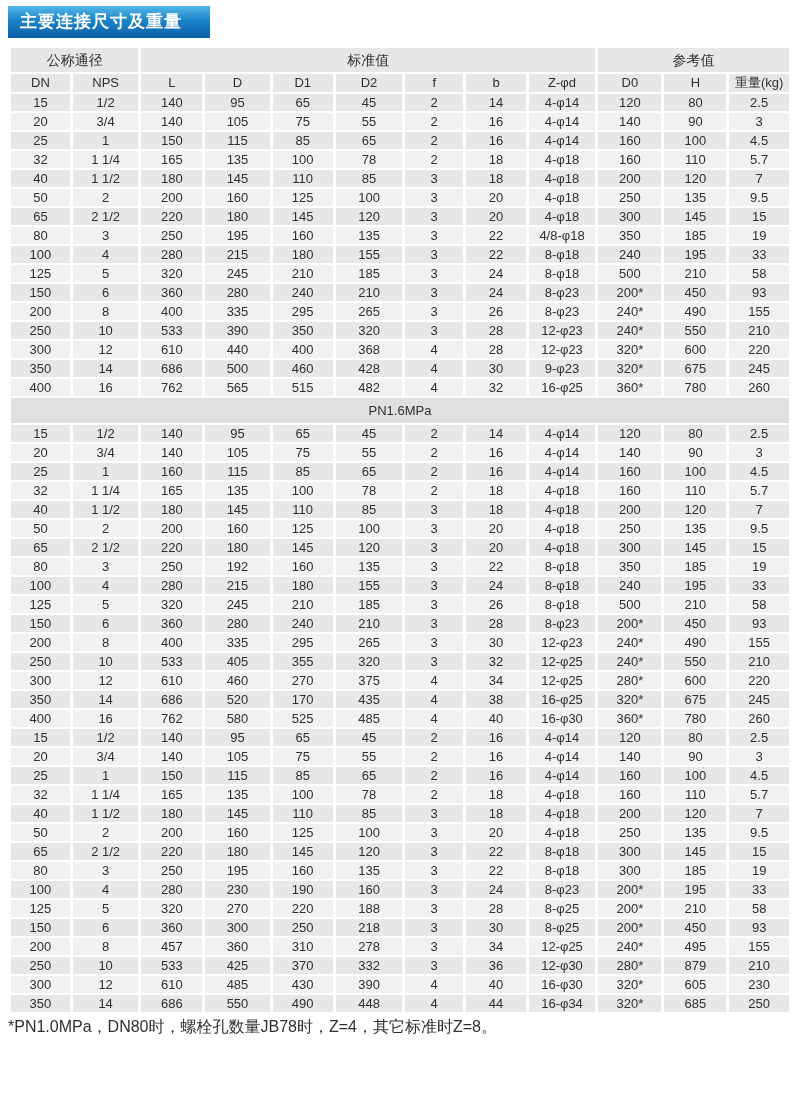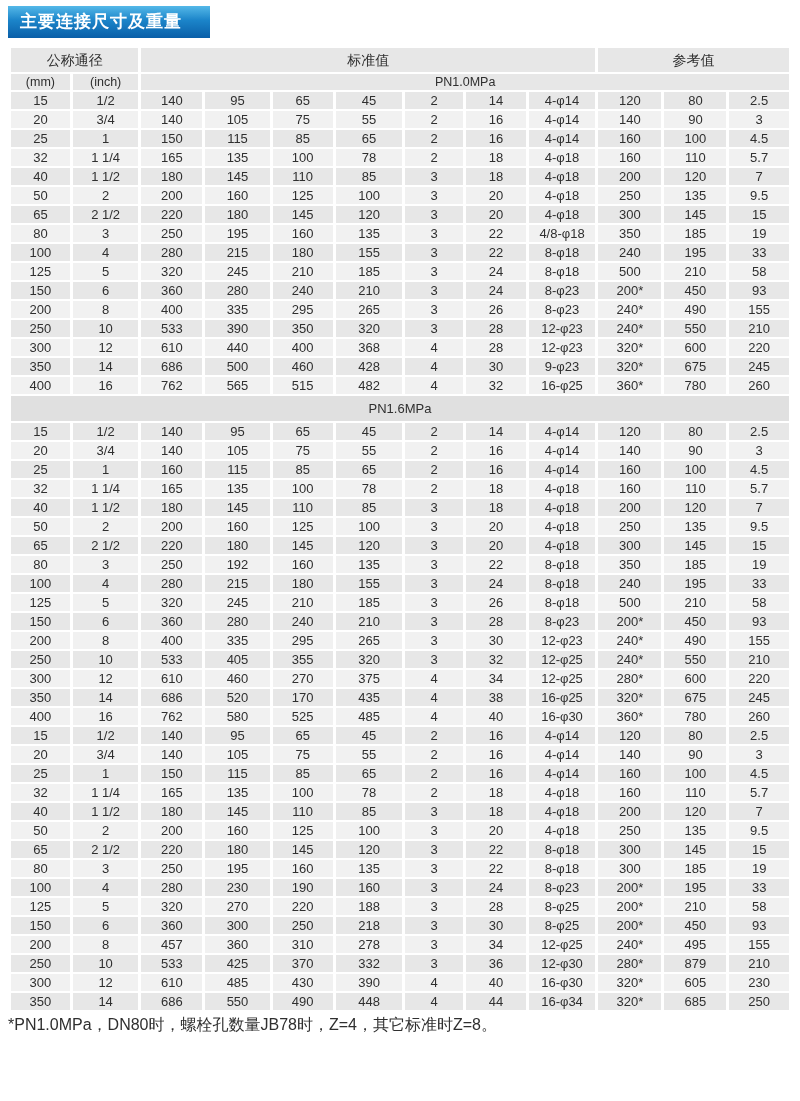--- a/index.html
+++ b/index.html
@@ -90,24 +90,33 @@
         <col class="c-d0">
         <col class="c-h">
         <col class="c-w">
     </colgroup>
     <thead>
       <tr class="group-row">
         <th colspan="2">公称通径</th>
         <th colspan="7">标准值</th>
         <th colspan="3">参考值</th>
       </tr>
-      <tr class="units-row">
-        <th>(mm)</th>
-        <th>(inch)</th>
-        <th colspan="10">PN1.0MPa</th>
+      <tr class="colname-row">
+        <th>DN</th>
+        <th>NPS</th>
+        <th>L</th>
+        <th>D</th>
+        <th>D1</th>
+        <th>D2</th>
+        <th>f</th>
+        <th>b</th>
+        <th>Z-φd</th>
+        <th>D0</th>
+        <th>H</th>
+        <th>重量(kg)</th>
       </tr>
     </thead>
     <tbody>
         <tr class="dark">
           <td>15</td>
           <td>1/2</td>
           <td>140</td>
           <td>95</td>
           <td>65</td>
           <td>45</td>

